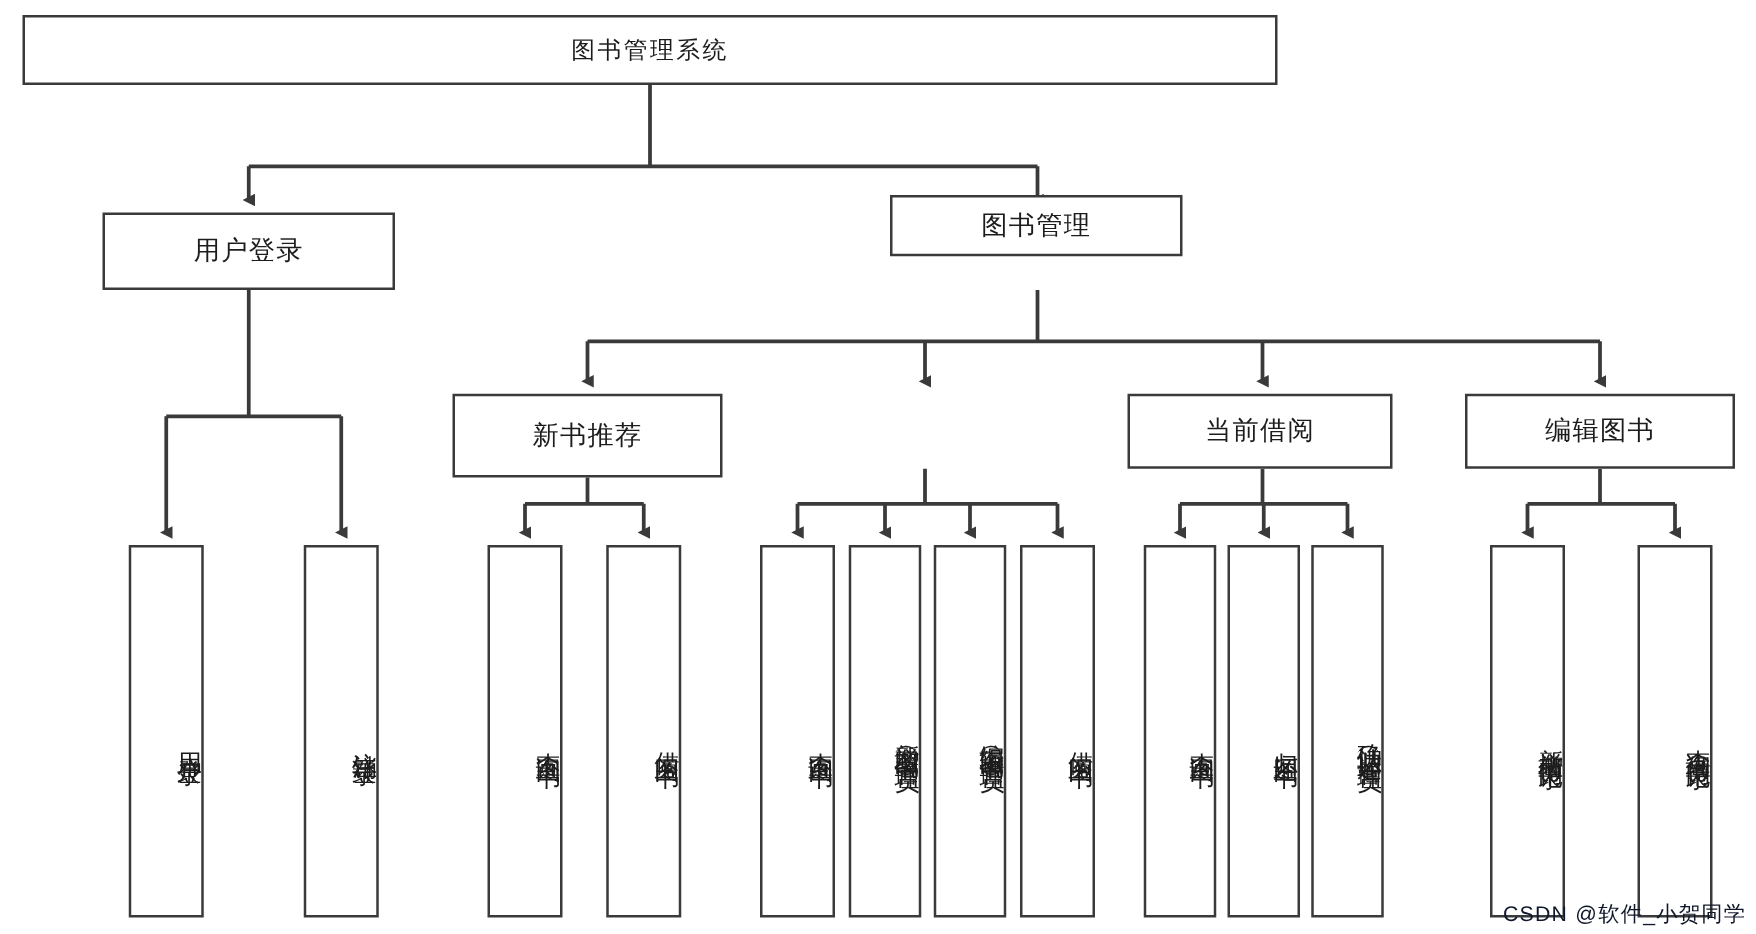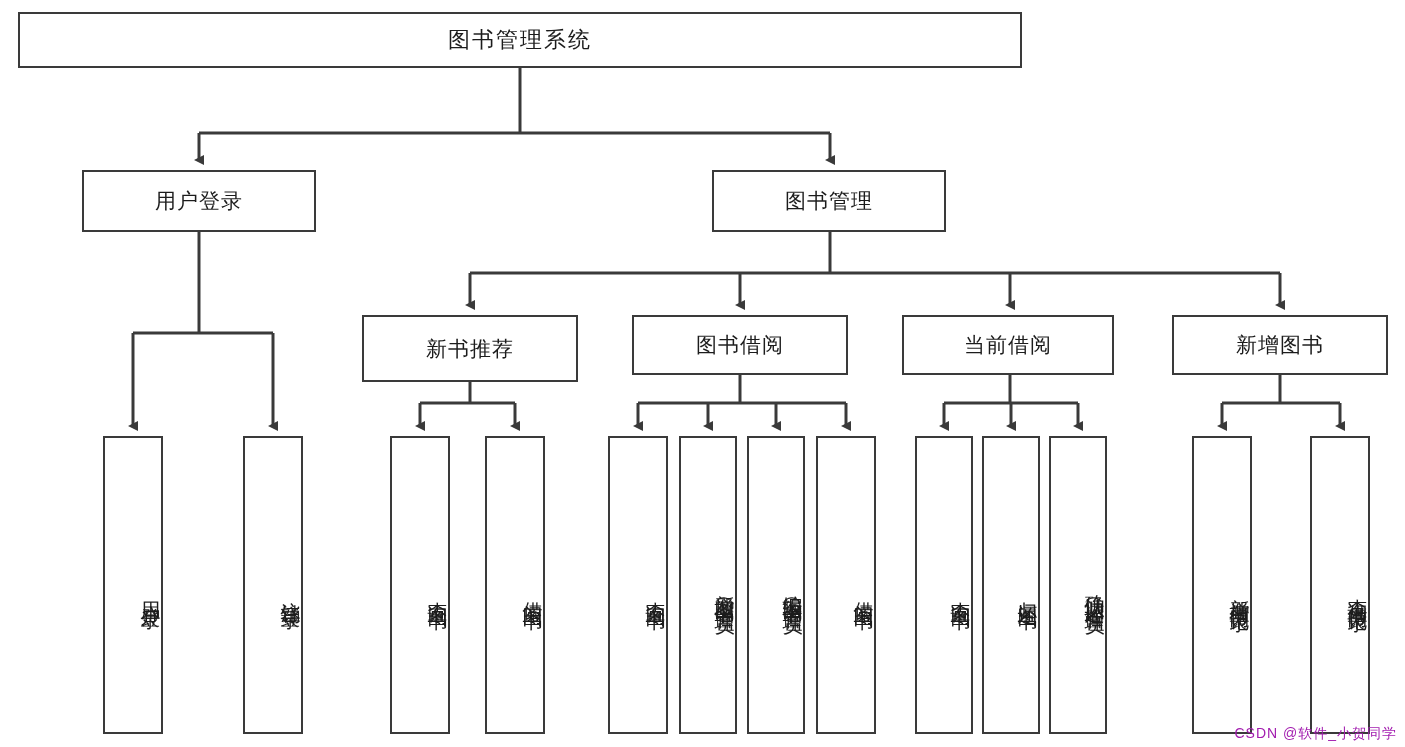--- a/index.html
+++ b/index.html
@@ -31,21 +31,21 @@
     justify-content:center;
     color:#1c1c1c;
     text-align:center;
   }
   .node.h{
     font-size:21px;
     line-height:1.2;
     letter-spacing:1px;
   }
   .node.root{
-    font-size:22px;
+    font-size:19px;
     letter-spacing:2px;
   }
   .node.leaf{
     writing-mode:vertical-rl;
     text-orientation:upright;
     font-size:20px;
     letter-spacing:3px;
     padding-top:14px;
     align-items:flex-start;
     justify-content:center;
@@ -55,22 +55,22 @@
     writing-mode:vertical-rl;
     text-orientation:upright;
     letter-spacing:3px;
     white-space:nowrap;
     display:block;
   }
   .watermark{
     position:absolute;
     right:8px;
     bottom:4px;
-    font-size:14px;
-    color:#a21caf;
+    font-size:17px;
+    color:#0f172a;
     letter-spacing:1px;
     white-space:nowrap;
     font-family:"Liberation Sans","DejaVu Sans",sans-serif;
   }
 </style>
 </head>
 <body>
 
 <div id="canvas">
 
@@ -121,26 +121,25 @@
       <path d="M1222,403 L1340,403"></path>
       <path d="M1222,403 L1222,426" marker-end="url(#arrow)"></path>
       <path d="M1340,403 L1340,426" marker-end="url(#arrow)"></path>
 
     </g>
   </svg>
 
   <div class="node root" style="left:18px;top:12px;width:1004px;height:56px;">图书管理系统</div>
 
   <div class="node h" style="left:82px;top:170px;width:234px;height:62px;">用户登录</div>
-  <div class="node h" style="left:712px;top:170px;width:234px;height:62px;">图书管理</div>
+  <div class="node h" style="left:712px;top:156px;width:234px;height:49px;">图书管理</div>
 
   <div class="node h" style="left:362px;top:315px;width:216px;height:67px;">新书推荐</div>
-  <div class="node h" style="left:632px;top:315px;width:216px;height:60px;">图书借阅</div>
   <div class="node h" style="left:902px;top:315px;width:212px;height:60px;">当前借阅</div>
-  <div class="node h" style="left:1172px;top:315px;width:216px;height:60px;">新增图书</div>
+  <div class="node h" style="left:1172px;top:315px;width:216px;height:60px;">编辑图书</div>
 
   <div class="node leaf" style="left:103px;top:436px;width:60px;height:298px;">
     <span class="leaf-text">用户登录</span>
   </div>
   <div class="node leaf" style="left:243px;top:436px;width:60px;height:298px;">
     <span class="leaf-text">注销登录</span>
   </div>
 
   <div class="node leaf" style="left:390px;top:436px;width:60px;height:298px;">
     <span class="leaf-text">查询图书</span>

